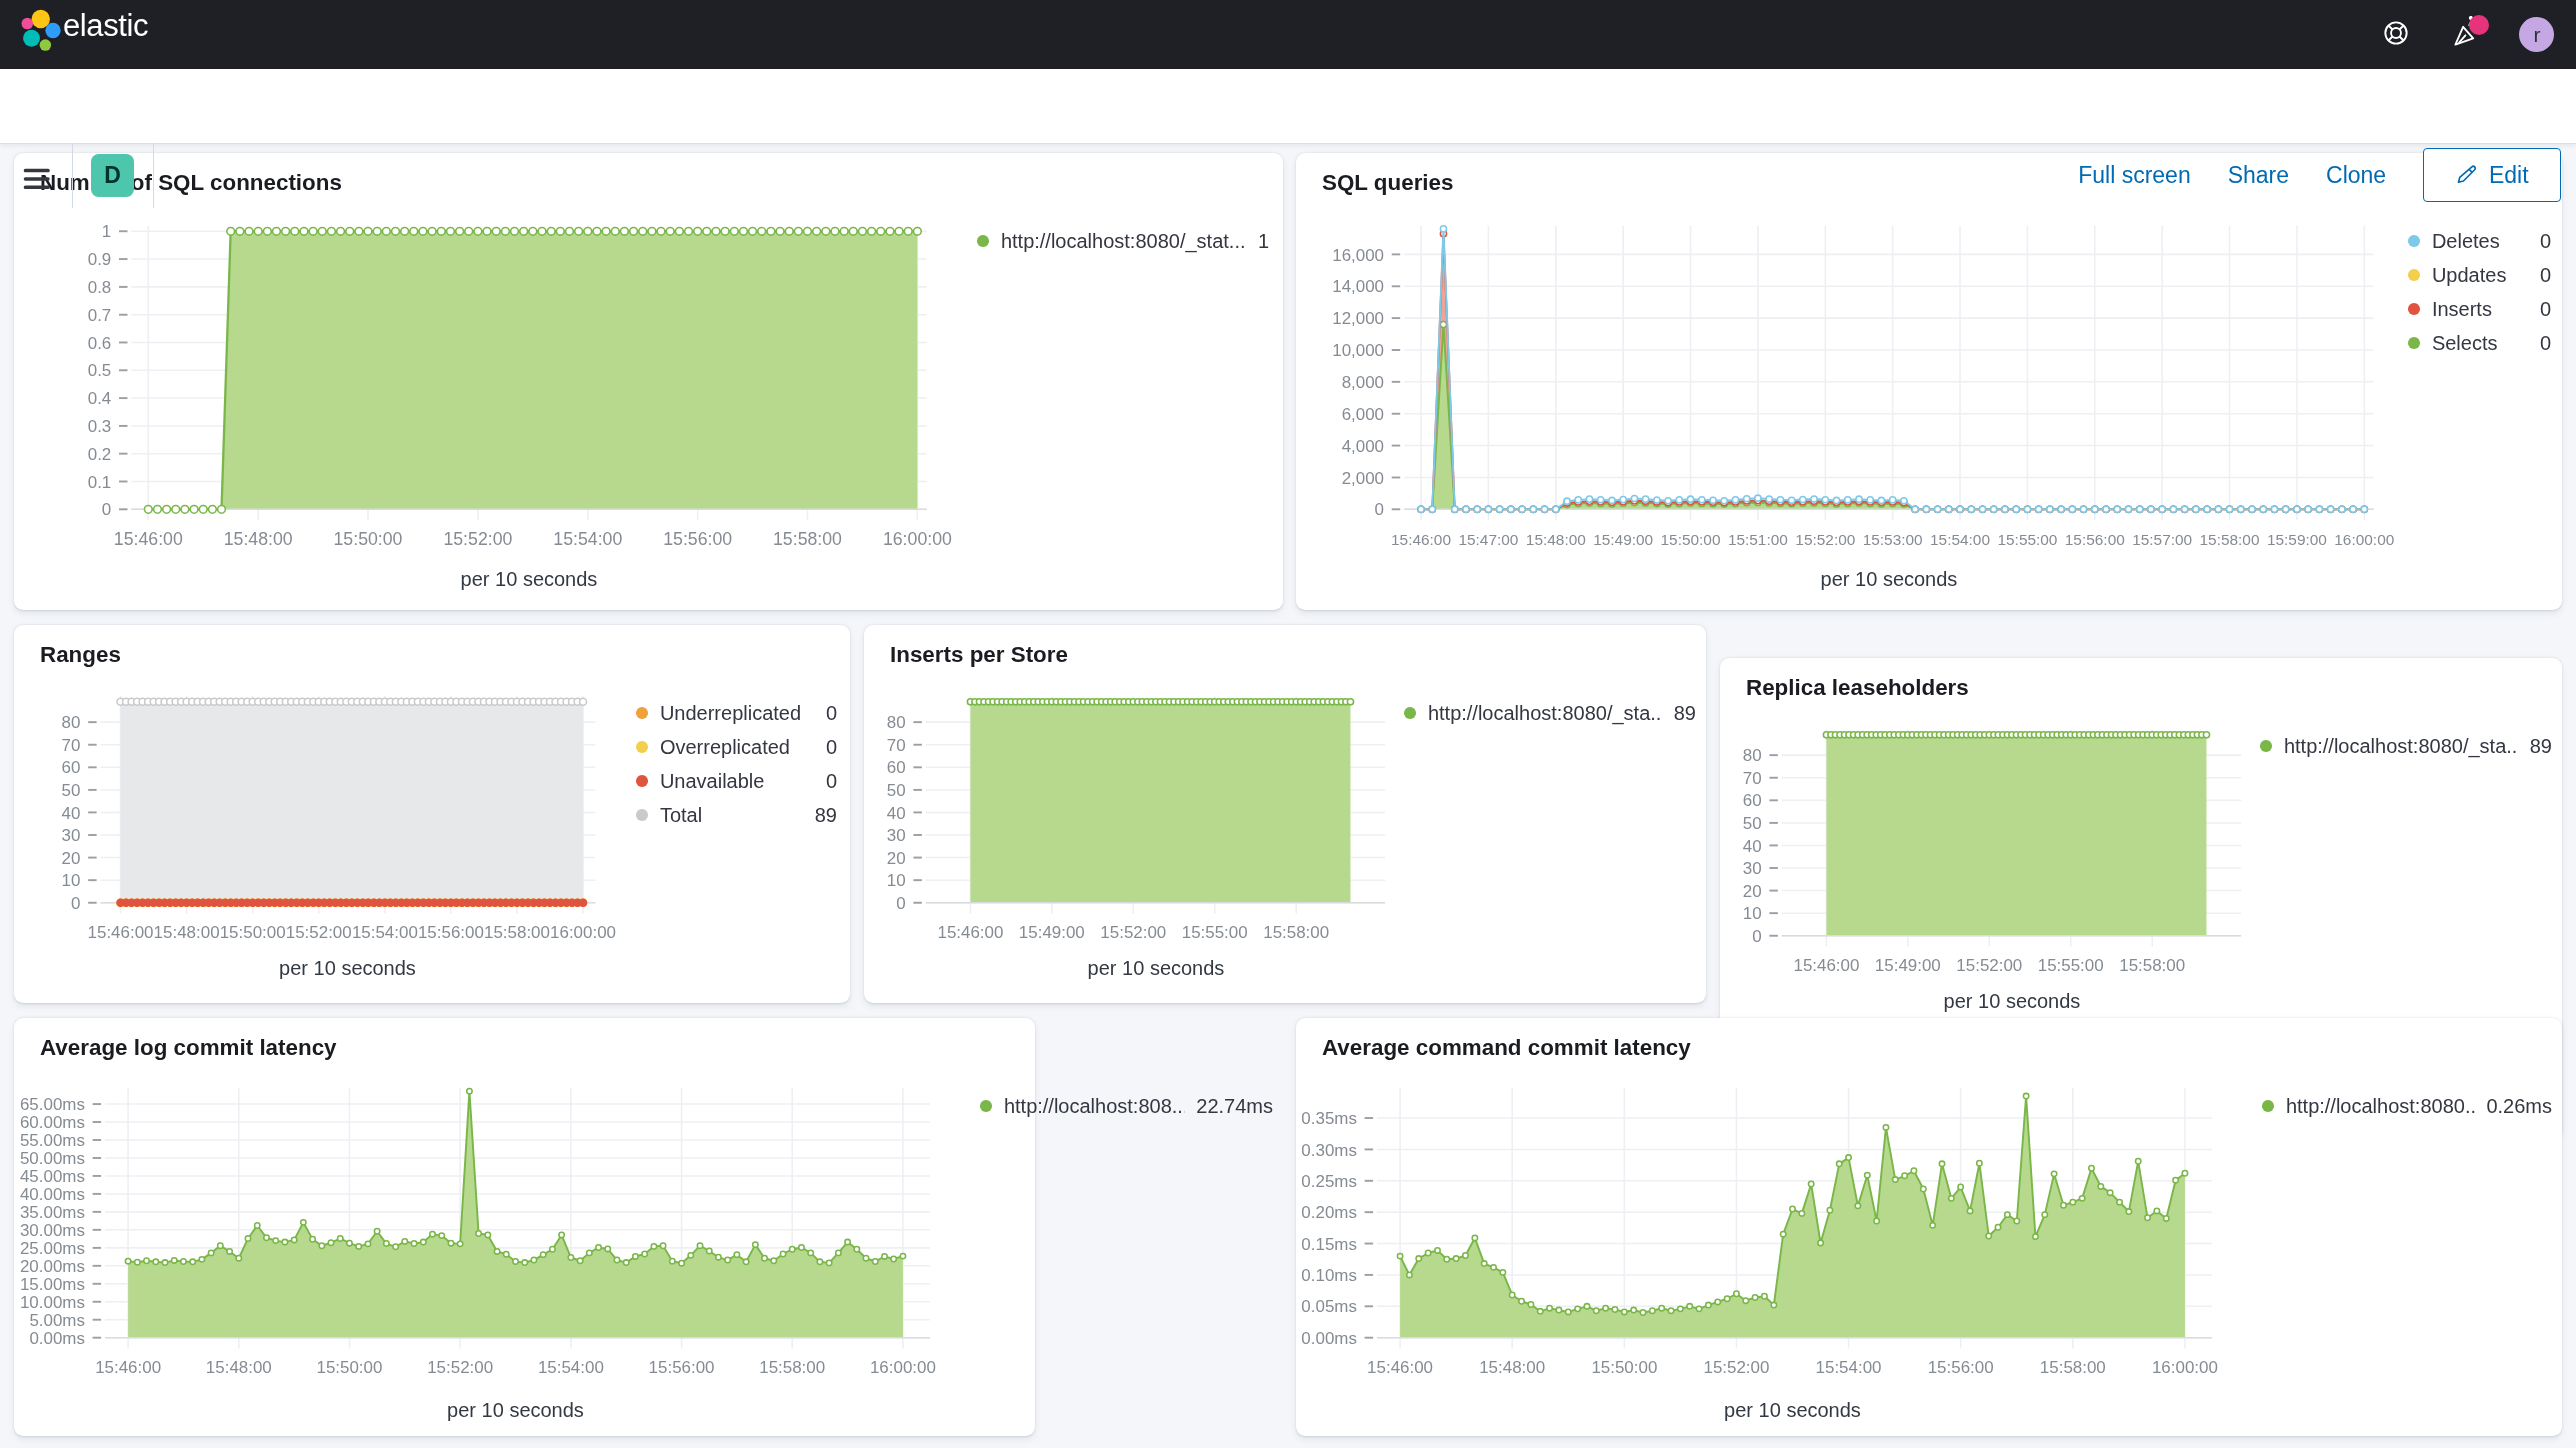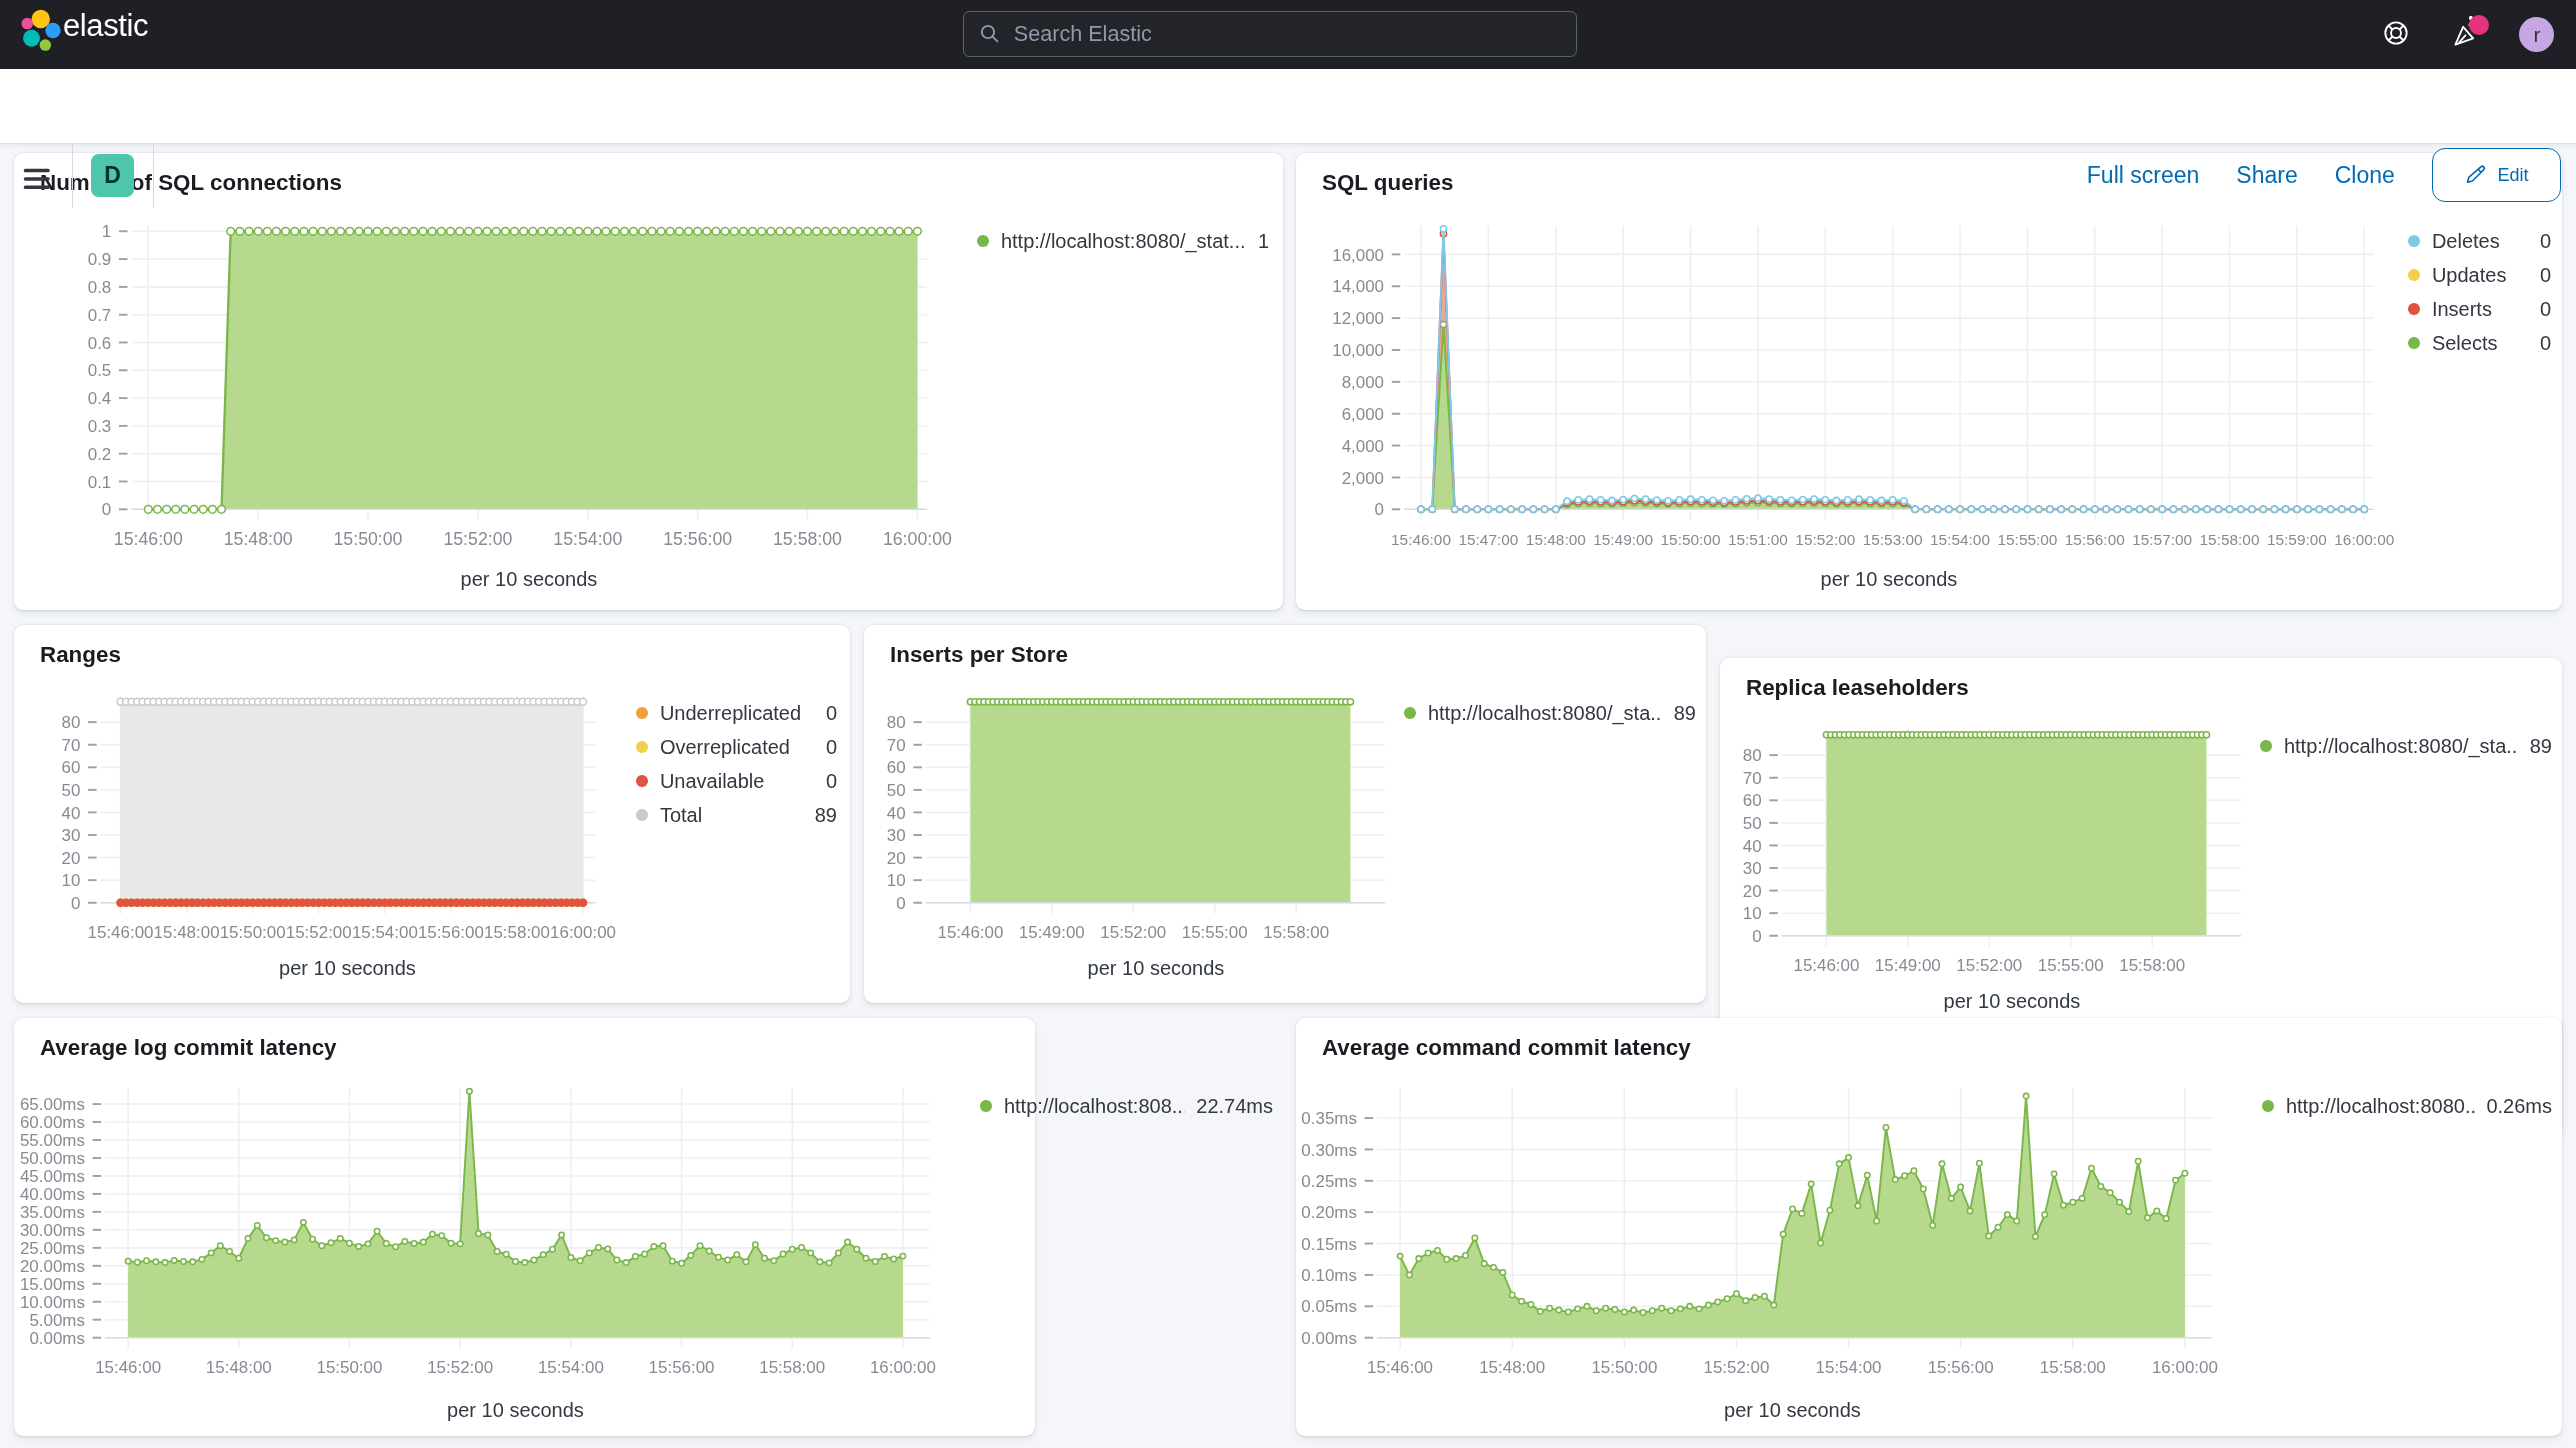--- a/index.html
+++ b/index.html
@@ -31,21 +31,21 @@
   .dash-badge{position:absolute;left:91px;top:85px;width:43px;height:43px;border-radius:7.7px;
     display:flex;align-items:center;justify-content:center;font-size:23px;font-weight:700;color:#00342b;}
   .breadcrumb{position:absolute;left:174px;top:69px;height:74px;display:flex;align-items:center;font-size:23px;}
   .crumb-root{color:#69707d;cursor:pointer;}
   .crumb-sep{color:#c2c9d4;padding:0 12.3px;}
   .crumb-title{color:#343741;font-weight:600;}
   .crumb-caret{margin-left:15.4px;display:flex;align-items:center;cursor:pointer;}
   .toolbar-actions{position:absolute;right:15.4px;top:69px;height:74px;display:flex;align-items:center;gap:37px;}
   .tb-link{font-size:23px;color:#006BB4;cursor:pointer;}
   .edit-btn{display:flex;align-items:center;gap:10.8px;height:54px;padding:0 31px;border:0.8px solid #006BB4;
-    border-radius:13px;background:#ffffff;color:#006BB4;font-size:18px;font-weight:500;cursor:pointer;
+    border-radius:4px;background:#ffffff;color:#006BB4;font-size:23px;font-weight:500;cursor:pointer;
     font-family:"Liberation Sans",sans-serif;}
   
   .panel{position:absolute;background:#ffffff;border-radius:9.3px;
     box-shadow:0 0.8px 2.3px rgba(109,120,140,0.22),0 3.1px 6.2px rgba(109,120,140,0.10);}
   .panel-title{position:absolute;left:26px;top:17px;font-size:22.4px;font-weight:700;color:#1a1c21;}
   .chart-wrap{position:absolute;left:0;top:65px;}
   .chart-wrap svg{overflow:visible;display:block;}
   .axis-title{position:absolute;text-align:center;font-size:20px;font-weight:400;color:#333942;}
   .legend{position:absolute;display:flex;flex-direction:column;}
   .legend-row{display:flex;align-items:center;height:34px;cursor:pointer;}
@@ -63,29 +63,20 @@
         <circle cx="27" cy="14" r="12" fill="#fec514"></circle>
         <circle cx="9.5" cy="20" r="7.5" fill="#f04e98"></circle>
         <circle cx="43" cy="29" r="10" fill="#2f9df7"></circle>
         <circle cx="15" cy="39" r="11" fill="#02bcb7"></circle>
         <circle cx="33" cy="48" r="7.5" fill="#91c93e"></circle>
       </svg>
     </span>
     <span class="logo-text">elastic</span>
   </div>
 
-  <div class="search-box">
-    <span class="search-icon">
-      <svg width="23" height="23" viewBox="0 0 30 30" fill="none" stroke="#8e99aa" stroke-width="2.5">
-        <circle cx="13" cy="13" r="8"></circle>
-          <line x1="19" y1="19" x2="26" y2="26"></line>
-      </svg>
-    </span>
-    <input type="text" value="" placeholder="Search Elastic" style="">
-  </div>
 
   <div class="header-right">
     <div class="icon-btn">
       <span>
         <svg width="32" height="32" viewBox="0 0 42 42" fill="none" stroke="#ffffff" stroke-width="2.5">
           <circle cx="21" cy="21" r="14"></circle>
             <circle cx="21" cy="21" r="6.5"></circle>
           <line x1="25.6" y1="16.4" x2="30.9" y2="11.1"></line>
           <line x1="25.6" y1="25.6" x2="30.9" y2="30.9"></line>
           <line x1="16.4" y1="16.4" x2="11.1" y2="11.1"></line>

